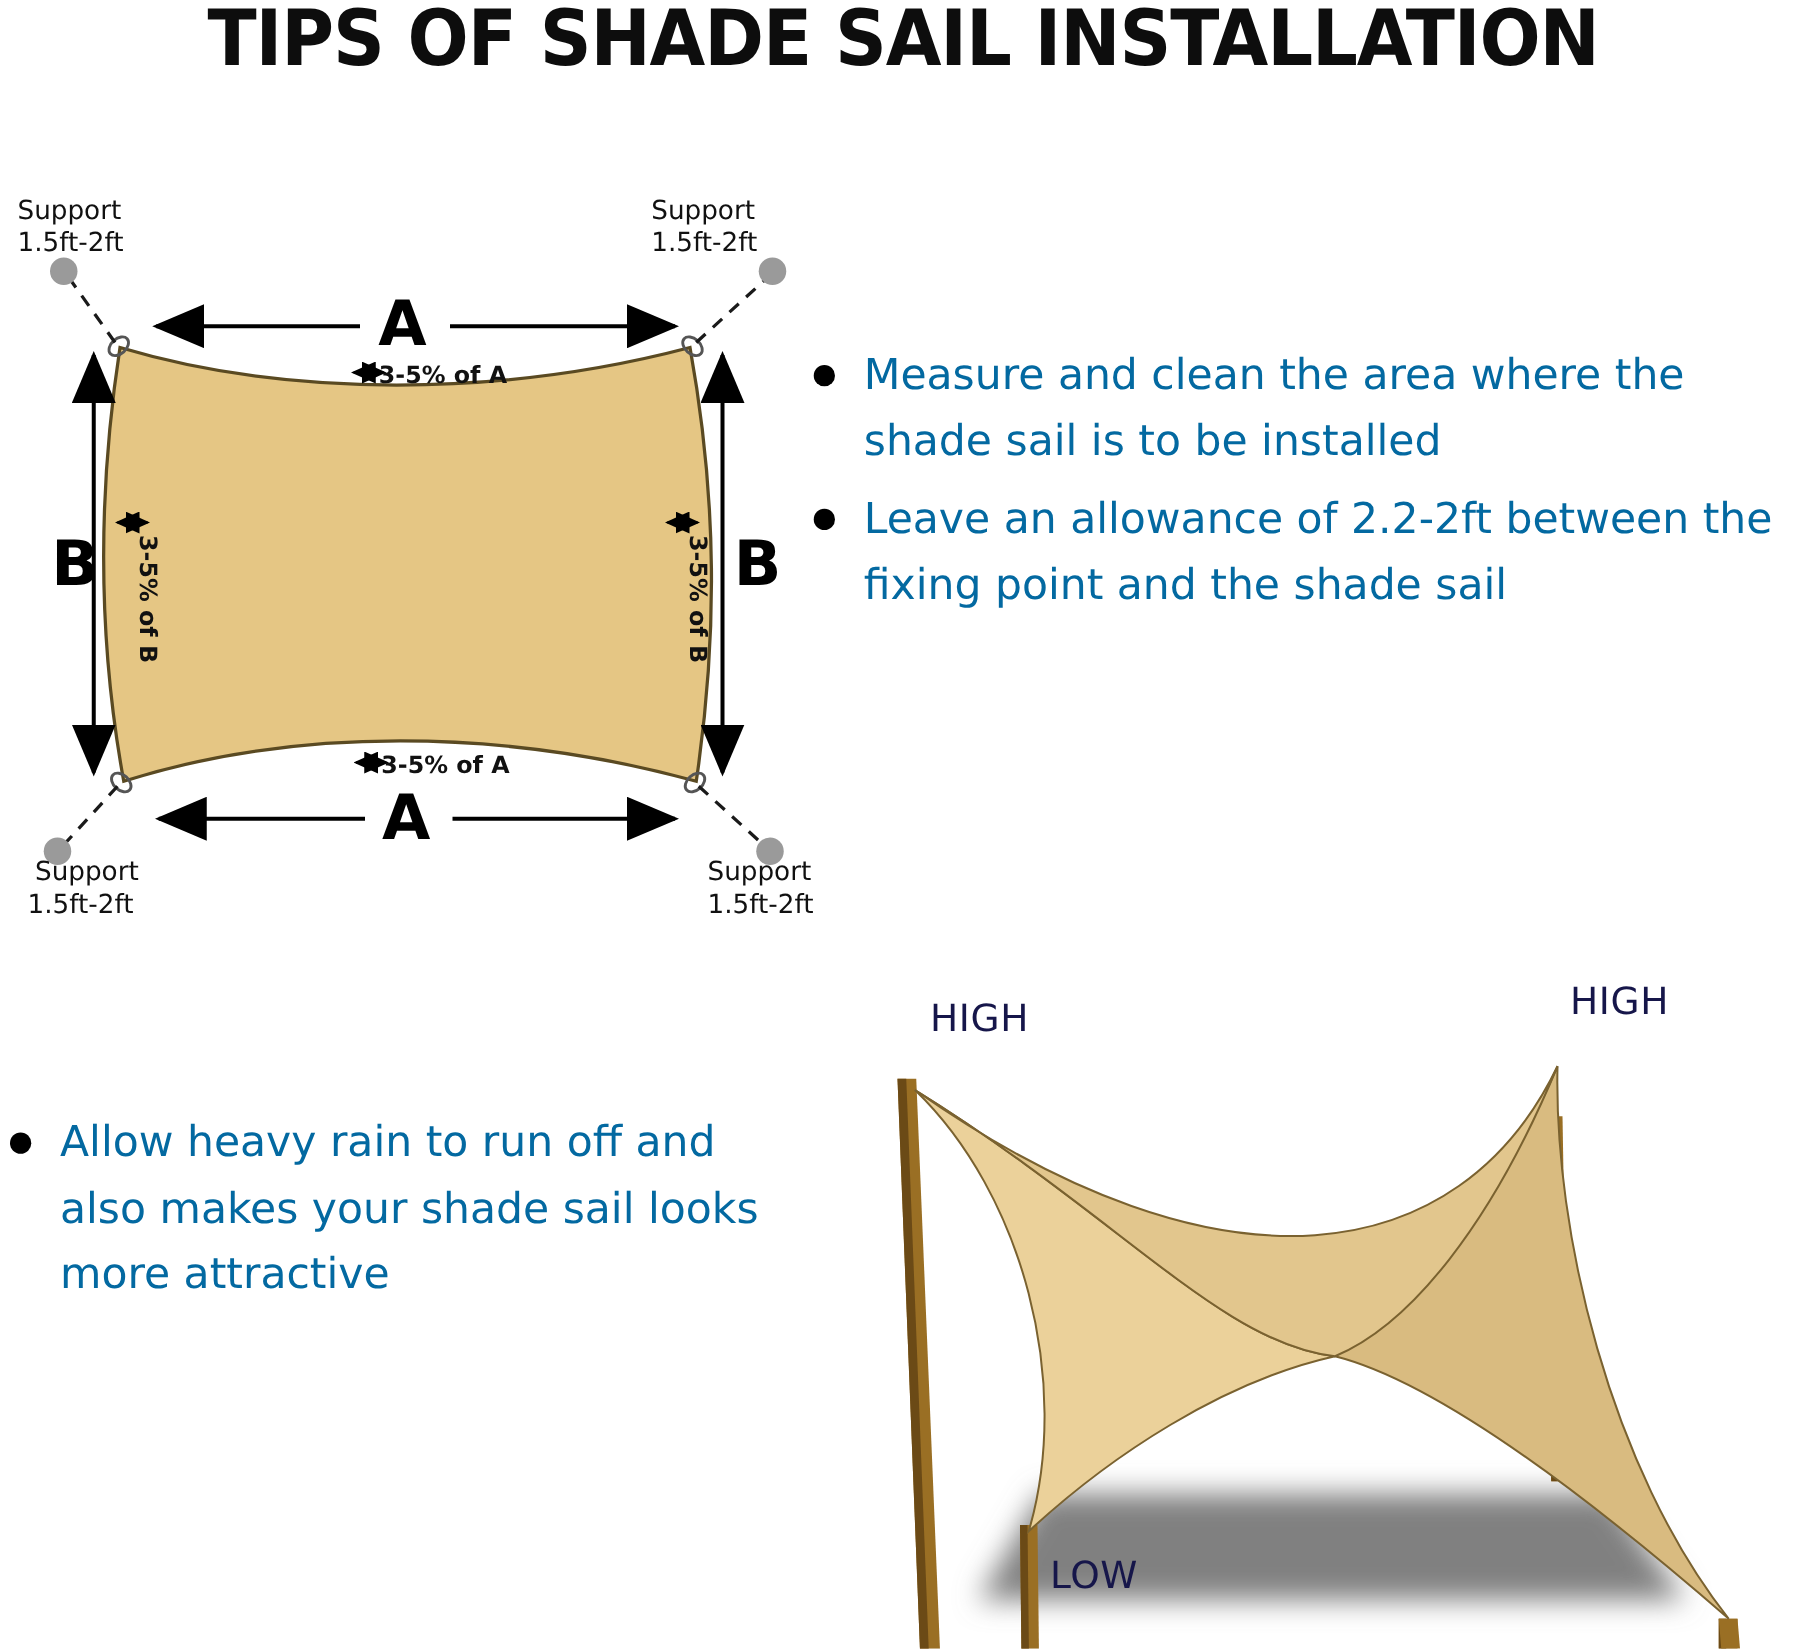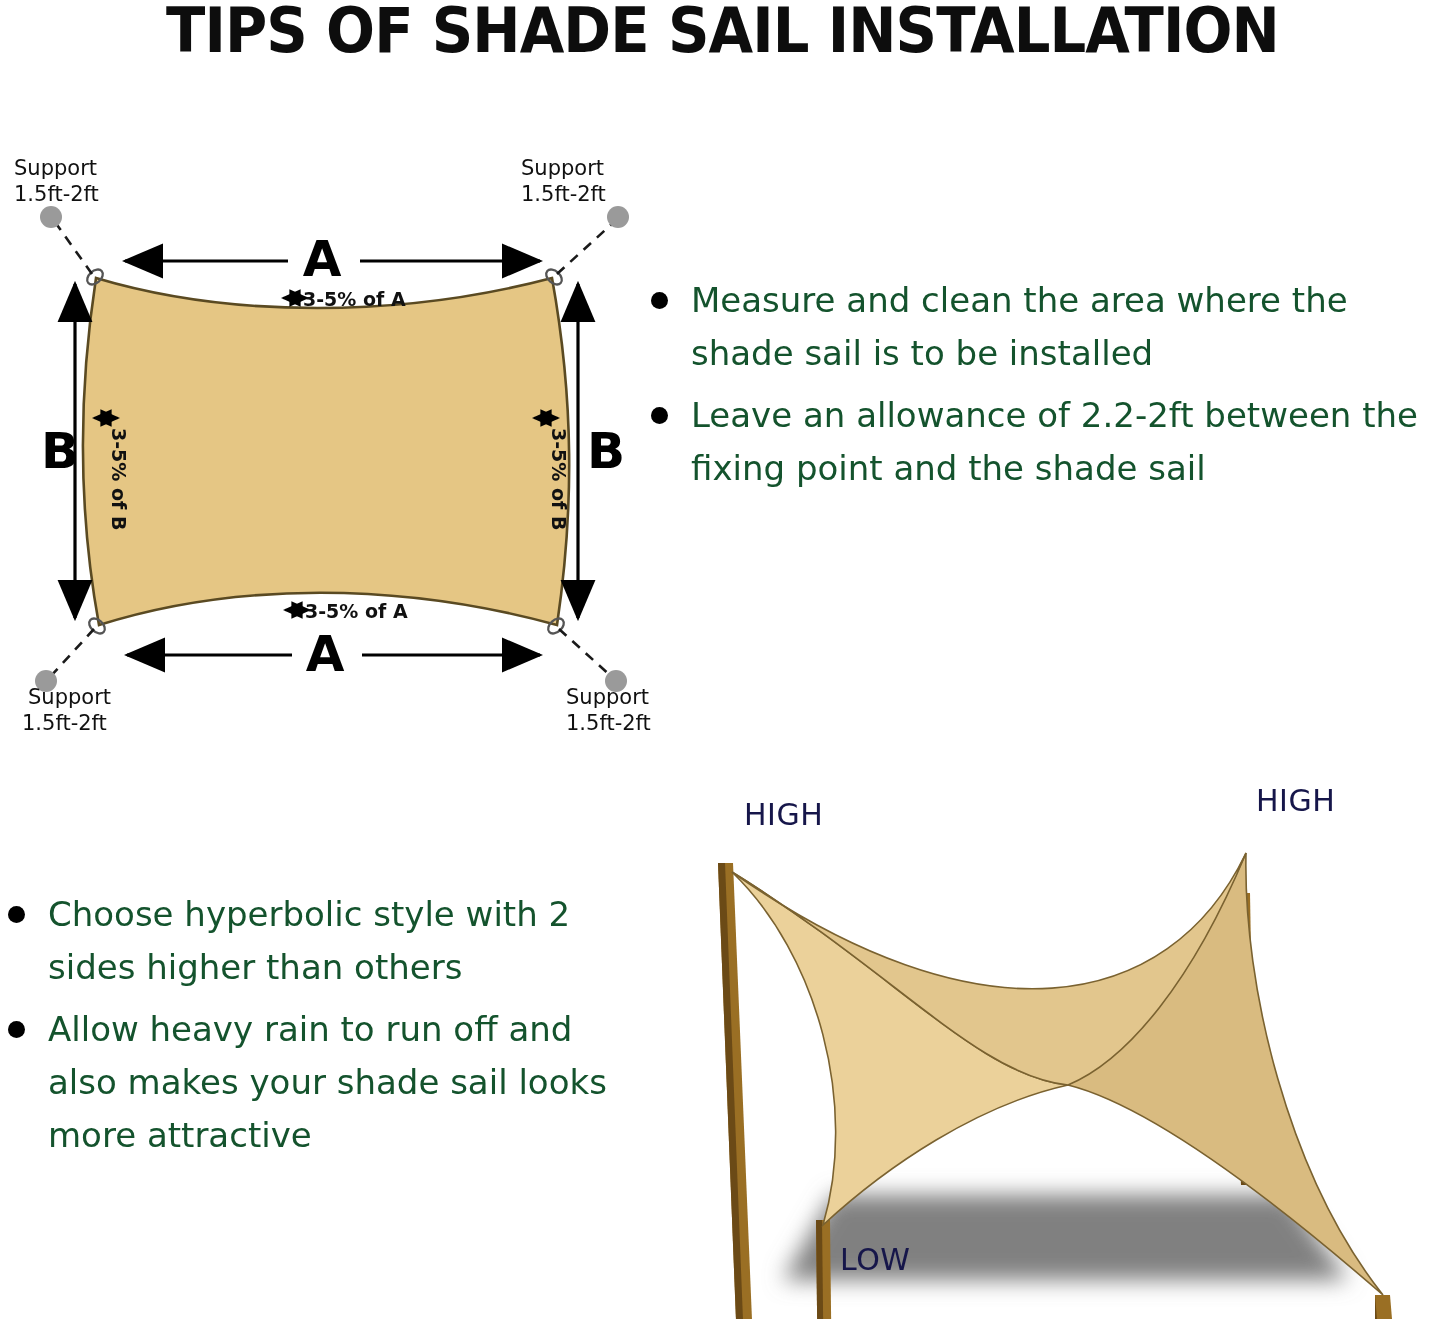--- a/index.html
+++ b/index.html
@@ -50,21 +50,21 @@
     list-style: none;
     margin: 0;
     padding: 0;
   }
   .bullet-item {
     position: relative;
     padding-left: 46px;
     margin-bottom: 6px;
     font-size: 34px;
     line-height: 1.55;
-    color: #14532d;
+    color: #0369a1;
     font-family: "DejaVu Sans", "Liberation Sans", sans-serif;
   }
   .bullet-item::before {
     content: "";
     position: absolute;
     left: 6px;
     top: 18px;
     width: 17px;
     height: 17px;
     border-radius: 50%;
@@ -231,21 +231,20 @@
     <text class="d-pct" x="0" y="0" transform="translate(552,278) rotate(90)">3-5% of B</text>
   </svg>
 </div>
 
 <ul id="tips-list-right" class="bullet-list">
   <li class="bullet-item">Measure and clean the area where the shade sail is to be installed</li>
   <li class="bullet-item">Leave an allowance of 2.2-2ft between the fixing point and the shade sail</li>
 </ul>
 
 <ul id="tips-list-bottom" class="bullet-list">
-  <li class="bullet-item">Choose hyperbolic style with 2 sides higher than others</li>
   <li class="bullet-item">Allow heavy rain to run off and also makes your shade sail looks more attractive</li>
 </ul>
 
 <div id="hyperbolic-diagram">
   <svg width="797" height="544" viewBox="0 0 797 544" xmlns="http://www.w3.org/2000/svg">
     <defs>
       <filter id="blurShadow" x="-30%" y="-60%" width="160%" height="240%">
         <feGaussianBlur stdDeviation="11"></feGaussianBlur>
       </filter>
     </defs>

